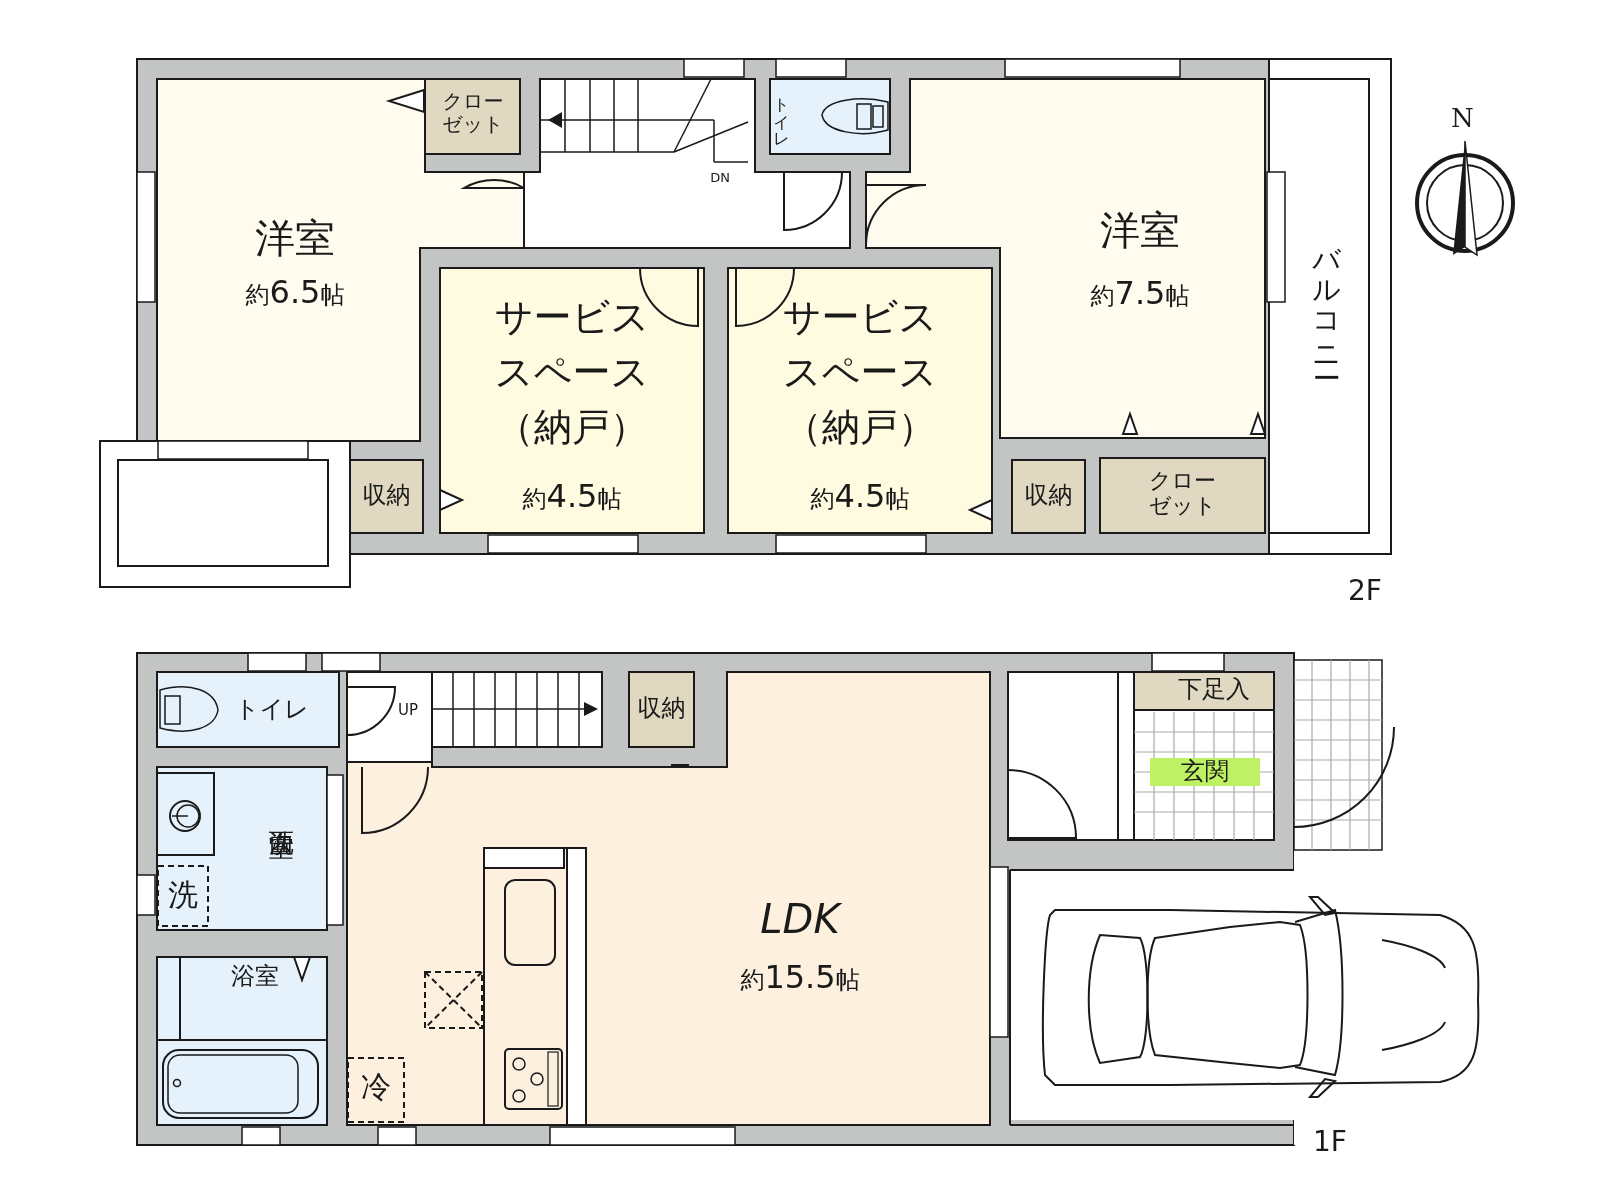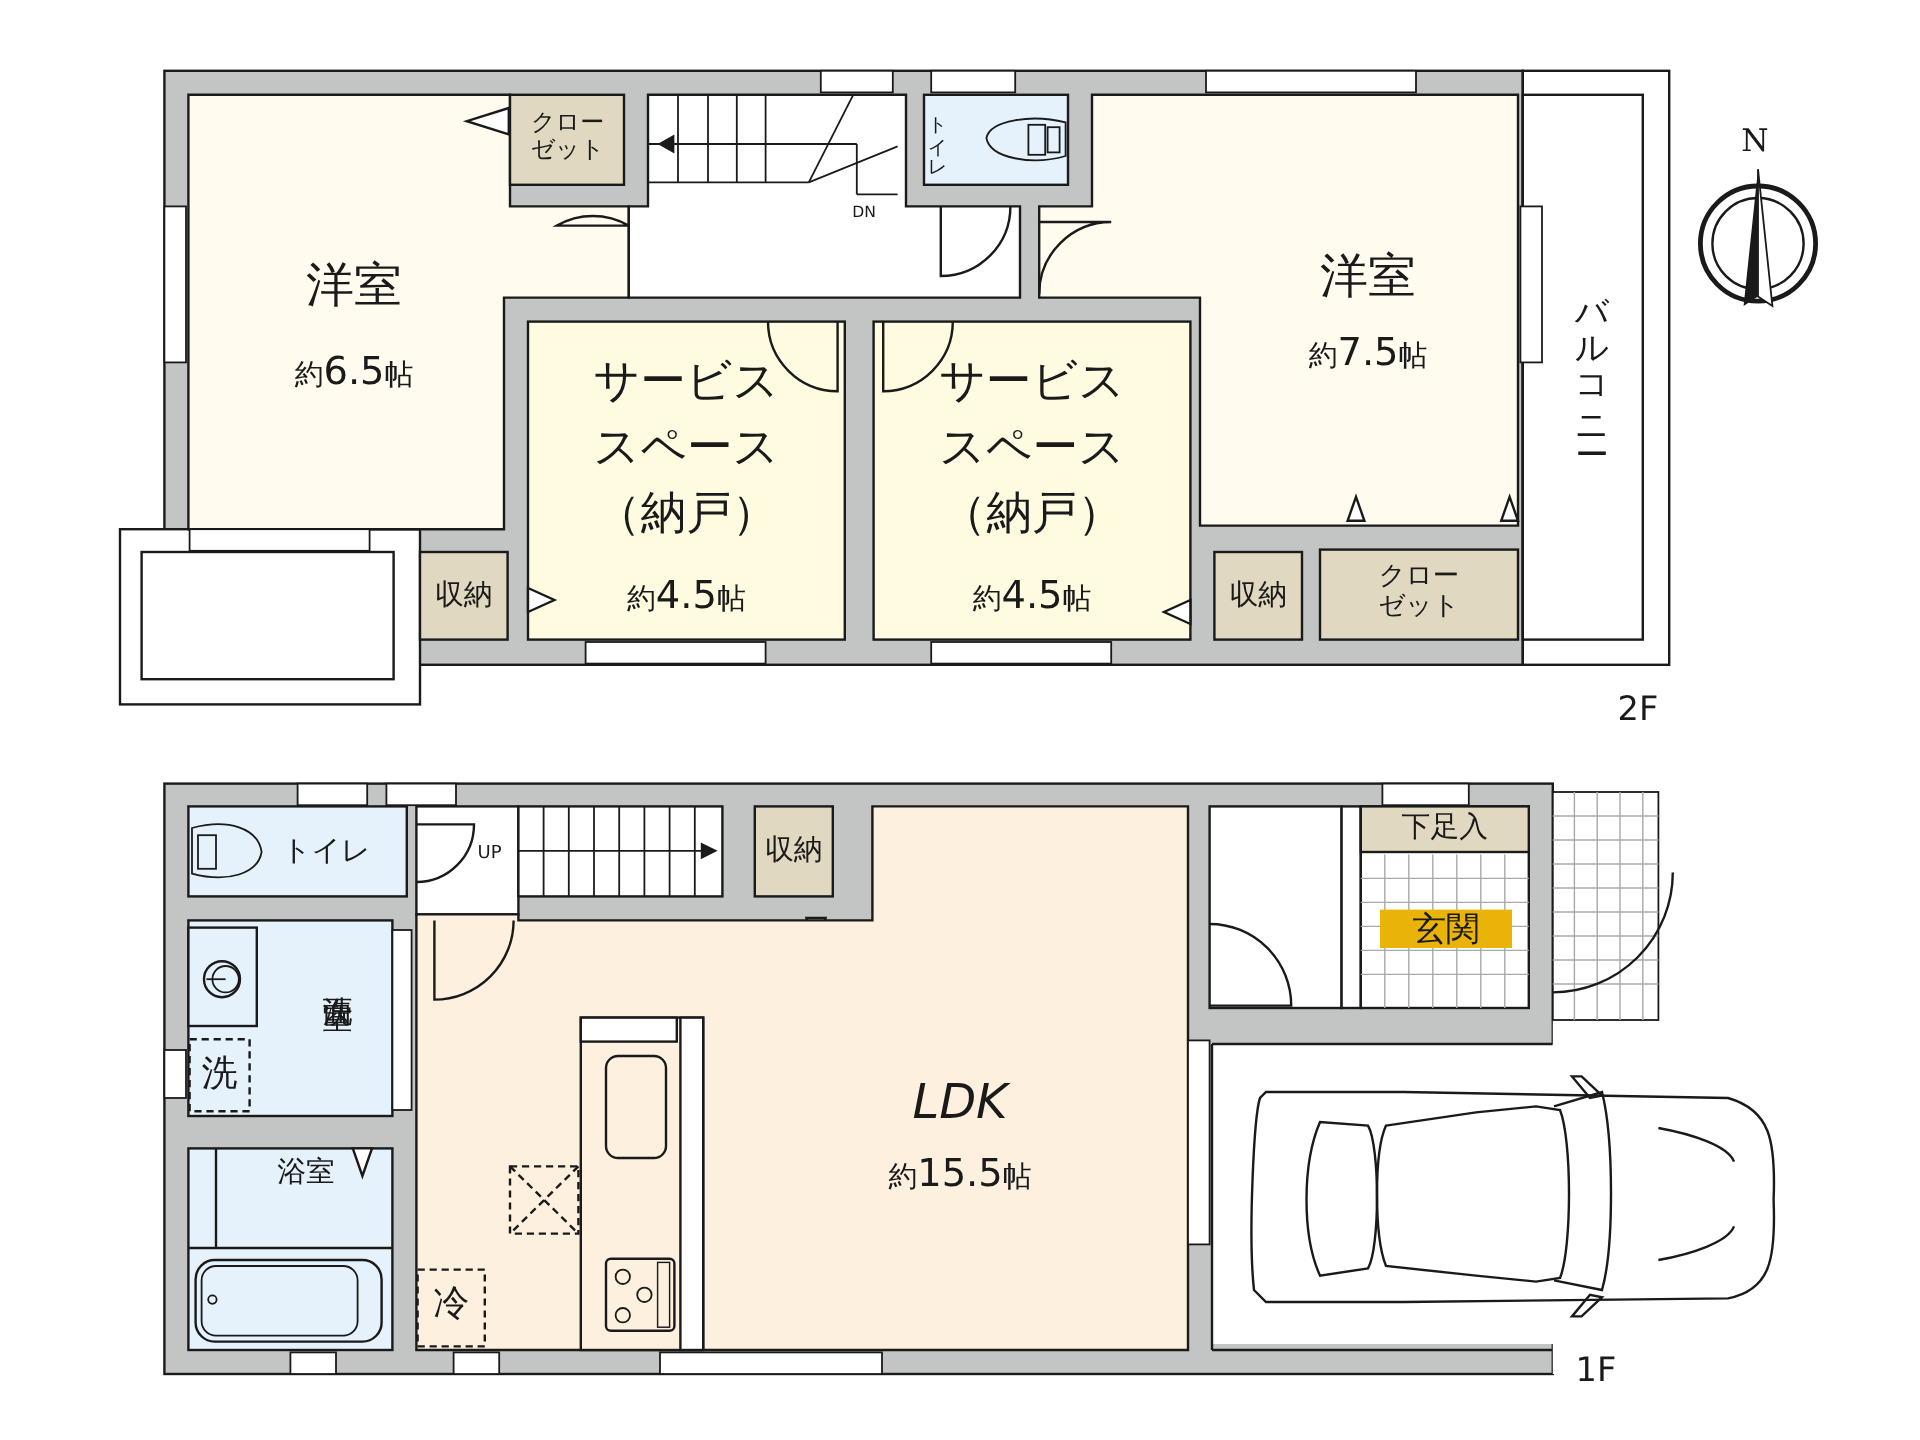--- a/index.html
+++ b/index.html
@@ -232,21 +232,21 @@
     <rect class="win" x="137" y="875" width="18" height="40"></rect>
     <rect class="win" x="327" y="775" width="16" height="150"></rect>
     <rect class="win" x="990" y="867" width="18" height="170"></rect>
     <rect class="win" x="242" y="1127" width="38" height="18"></rect>
     <rect class="win" x="378" y="1127" width="38" height="18"></rect>
     <rect class="win" x="550" y="1127" width="185" height="18"></rect>
   </g>
 </svg>
 
 <div class="lbl big" style="left:230px;top:215px;width:130px;">洋室</div>
-<div class="lbl area" style="left:210px;top:291px;width:170px;text-align:center;">
+<div class="lbl area" style="left:210px;top:274px;width:170px;text-align:center;">
   <span>約</span><b>6.5</b><span>帖</span>
 </div>
 <div class="lbl sm" style="left:428px;top:90px;width:90px;font-size:20px;">
   <div>クロー</div>
   <div>ゼット</div>
 </div>
 <div class="lbl" style="left:700px;top:172px;width:40px;font-size:17px;"></div>
 <div class="lbl" style="left:698px;top:171px;width:44px;font-size:13px;">DN</div>
 <div class="lbl vert" style="left:772px;top:86px;font-size:16px;letter-spacing:0;">トイレ</div>
 <div class="lbl big" style="left:1075px;top:207px;width:130px;">洋室</div>
@@ -284,15 +284,15 @@
 <div class="lbl" style="left:398px;top:702px;font-size:15px;">UP</div>
 <div class="lbl sm" style="left:629px;top:695px;width:65px;">収納</div>
 <div class="lbl vert" style="left:266px;top:810px;font-size:25px;letter-spacing:2px;">洗面室</div>
 <div class="lbl" style="left:160px;top:878px;width:46px;font-size:30px;">洗</div>
 <div class="lbl sm" style="left:200px;top:963px;width:110px;">浴室</div>
 <div class="lbl" style="left:350px;top:1070px;width:52px;font-size:30px;">冷</div>
 <div class="lbl big" style="left:700px;top:896px;width:200px;font-style:italic;">LDK</div>
 <div class="lbl area" style="left:690px;top:959px;width:220px;">
   <span>約</span><b>15.5</b><span>帖</span>
 </div>
-<div class="lbl sm" style="left:1134px;top:676px;width:140px;">下足入</div>
-<div class="lbl" style="left:1150px;top:758px;width:110px;font-size:28px;background:#eab308;">玄関</div>
+<div class="lbl sm" style="left:1134px;top:676px;width:160px;">下足入</div>
+<div class="lbl" style="left:1150px;top:758px;width:110px;font-size:24px;background:#bef264;">玄関</div>
 <div class="lbl floor" style="left:1313px;top:1126px;">1F</div>
 
 </body></html>

